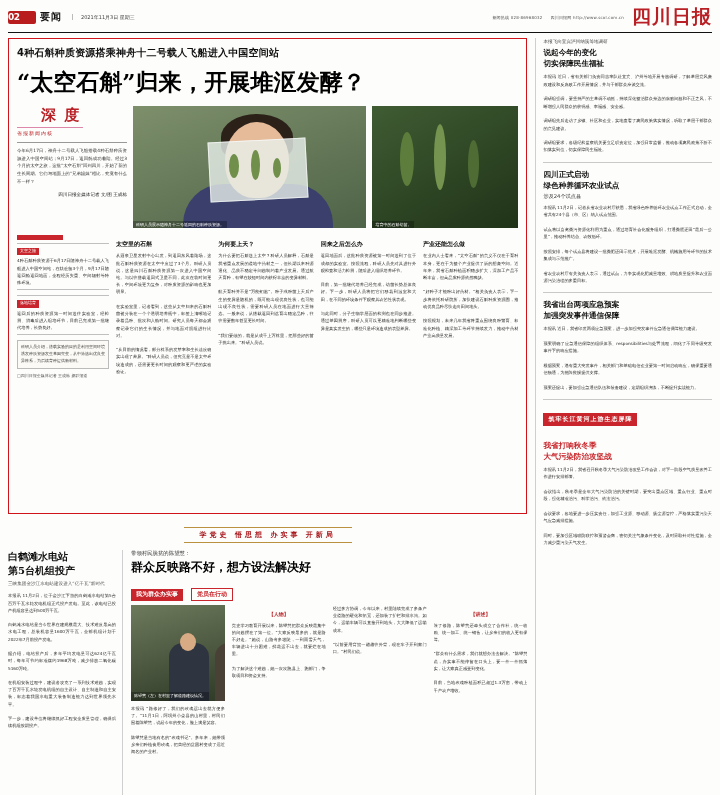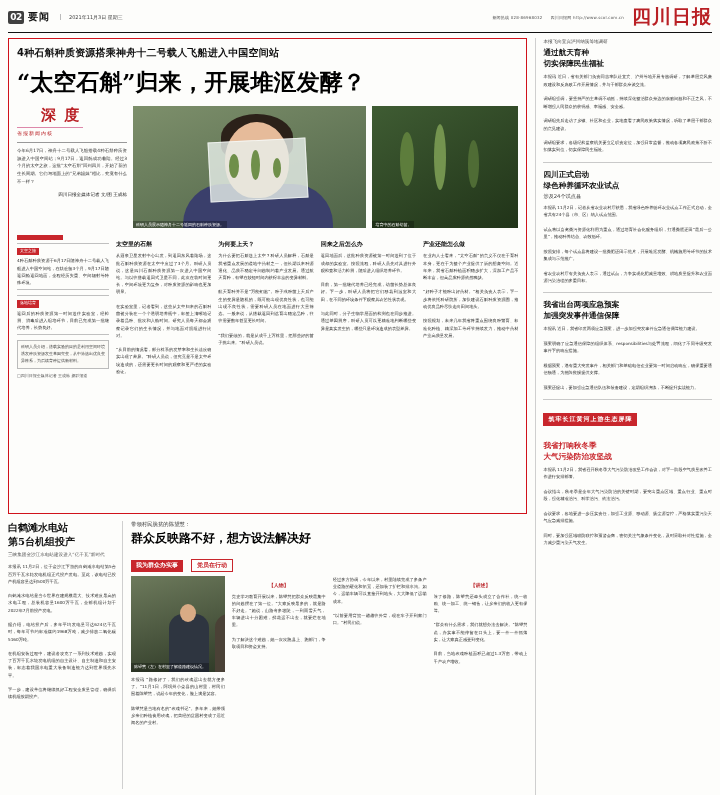--- a/index.html
+++ b/index.html
@@ -25,28 +25,27 @@
 
   
   .masthead {
     display: flex;
     align-items: center;
     border-bottom: 1.5px solid #111;
     padding-bottom: 4px;
     height: 22px;
   }
   .page-num {
-    background: #404040;
+    background: #b91c1c;
     color: #fff;
     font-size: 9px;
     font-weight: bold;
-    width: 16px;
+    width: 28px;
     height: 13px;
     line-height: 13px;
-    text-align: center;
     border-radius: 2px;
     letter-spacing: -0.5px;
   }
   .section-name {
     font-size: 10px;
     font-weight: bold;
     margin-left: 4px;
     letter-spacing: 1px;
     color: #111;
   }
@@ -506,20 +505,23 @@
             <div class="subhead">产业还能怎么做</div>
             <div style="white-space:pre-wrap;">在业内人士看来，“太空石斛”的意义不仅在于育种本身，更在于为整个产业提供了新的想象空间。近年来，我省石斛种植面积稳步扩大，深加工产品不断丰富，但高品质种源依然稀缺。
 
 “好种子才能种出好药材。”相关负责人表示，下一步将依托科研院所，加快建设石斛种质资源圃，推动优良品种尽快走向田间地头。
 
 按照规划，未来几年我省将重点围绕良种繁育、标准化种植、精深加工等环节持续发力，推动中药材产业高质量发展。</div>
           </div>
         </div>
       </div>
 
+      <div class="banner">
+        <span class="banner-inner">学党史 悟思想 办实事 开新局</span>
+      </div>
 
       <div class="lower">
         <div class="lower-left">
           <div class="h2">白鹤滩水电站</div>
           <div class="h2">第5台机组投产</div>
           <div class="h2-sub">三峡集团金沙江水电站建设进入“亿千瓦”新时代</div>
           <div class="mc" style="margin-top:5px;white-space:pre-wrap;">本报讯 11月2日，位于金沙江下游的白鹤滩水电站第5台百万千瓦水轮发电机组正式投产发电。至此，该电站已投产机组容量达到500万千瓦。
 
 白鹤滩水电站是当今世界在建规模最大、技术难度最高的水电工程，总装机容量1600万千瓦，全部机组计划于2022年7月前投产发电。
 
@@ -572,21 +574,21 @@
             </div>
           </div>
         </div>
       </div>
     </div>
 
     <div class="right-rail">
 
       <div class="rr-item">
         <div class="rr-kicker">本报飞向宜宾泸州纳溪等地调研</div>
-        <div class="rr-head">通过航天育种</div>
+        <div class="rr-head">说起今年的变化</div>
         <div class="rr-head">切实保障民生福祉</div>
         <div class="rr-text" style="white-space:pre-wrap;">本报讯 近日，省有关部门负责同志率队赴宜宾、泸州等地开展专题调研，了解基层党风廉政建设和反腐败工作开展情况，并与干部群众座谈交流。
 
 调研组强调，要坚持严的主基调不动摇，持续深化整治群众身边的腐败问题和不正之风，不断增强人民群众的获得感、幸福感、安全感。
 
 调研组先后走访了乡镇、社区和企业，实地查看了惠民政策落实情况，听取了基层干部群众的意见建议。
 
 调研组要求，各级纪检监察机关要立足职责定位，加强日常监督，推动各项惠民政策不折不扣落实到位，切实保障民生福祉。</div>
       </div>
 

